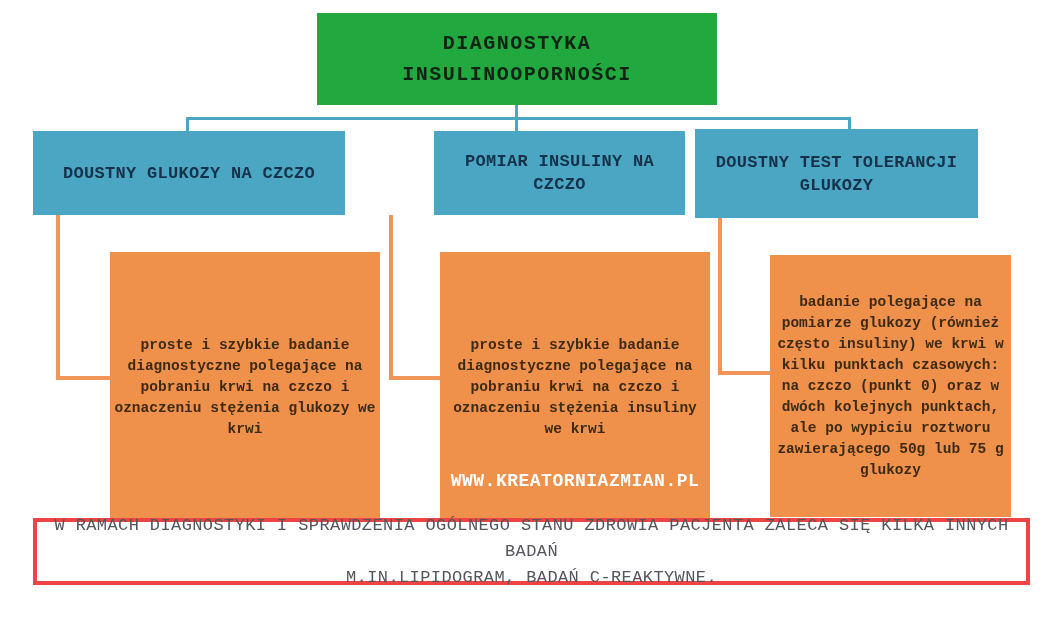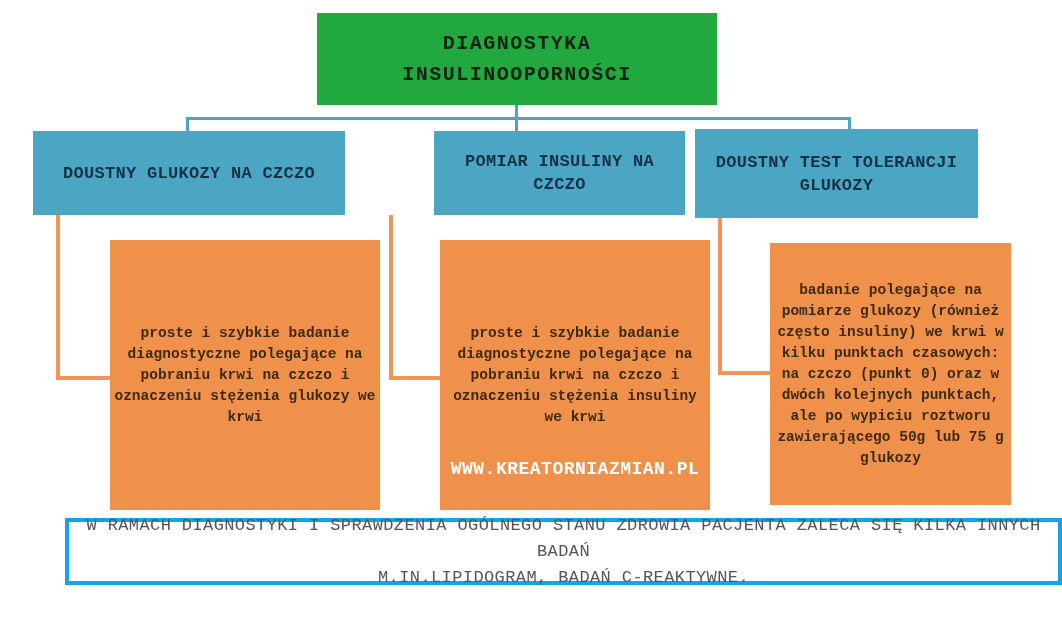--- a/index.html
+++ b/index.html
@@ -39,37 +39,37 @@
   
   .elbow{position:absolute;border-left:4px solid #f19457;border-bottom:4px solid #f19457;}
   .elbow1{left:56px;top:215px;width:54px;height:161px;}
   .elbow2{left:389px;top:215px;width:51px;height:161px;}
   .elbow3{left:718px;top:218px;width:52px;height:153px;}
   
   .bodybox{
     position:absolute;background:#f0914b;color:#3d2a10;
     display:flex;align-items:center;justify-content:center;text-align:center;
     font-size:14.5px;font-weight:700;line-height:21px;
-    padding:10px 4px;box-sizing:border-box;
+    padding:10px 4px;box-sizing:border-box;margin-top:12px;
   }
   .bodybox .inner{max-width:262px;}
   .body1{left:110px;top:240px;width:270px;height:270px;}
   .body2{left:440px;top:240px;width:270px;height:270px;}
   .body3{left:770px;top:243px;width:241px;height:262px;}
   .body3 .inner{max-width:232px;}
   .watermark{
     position:absolute;left:0;right:0;bottom:30px;
     text-align:center;color:#ffffff;font-size:18px;font-weight:700;letter-spacing:.5px;
   }
   
   .footer{
     position:absolute;left:33px;top:518px;width:997px;height:67px;
-    background:#ffffff;border:4px solid #0ea5e9;box-sizing:border-box;
+    background:#ffffff;border:4px solid #ef4444;box-sizing:border-box;
     display:flex;flex-direction:column;align-items:center;justify-content:center;
-    color:#54565b;font-size:17px;line-height:26px;letter-spacing:.4px;text-align:center;margin-left:32px;
+    color:#54565b;font-size:17px;line-height:26px;letter-spacing:.4px;text-align:center;
   }
 </style>
 </head>
 <body>
 
 <div class="canvas">
 
   <div class="title-box">
     <div>DIAGNOSTYKA</div>
     <div>INSULINOOPORNOŚCI</div>

